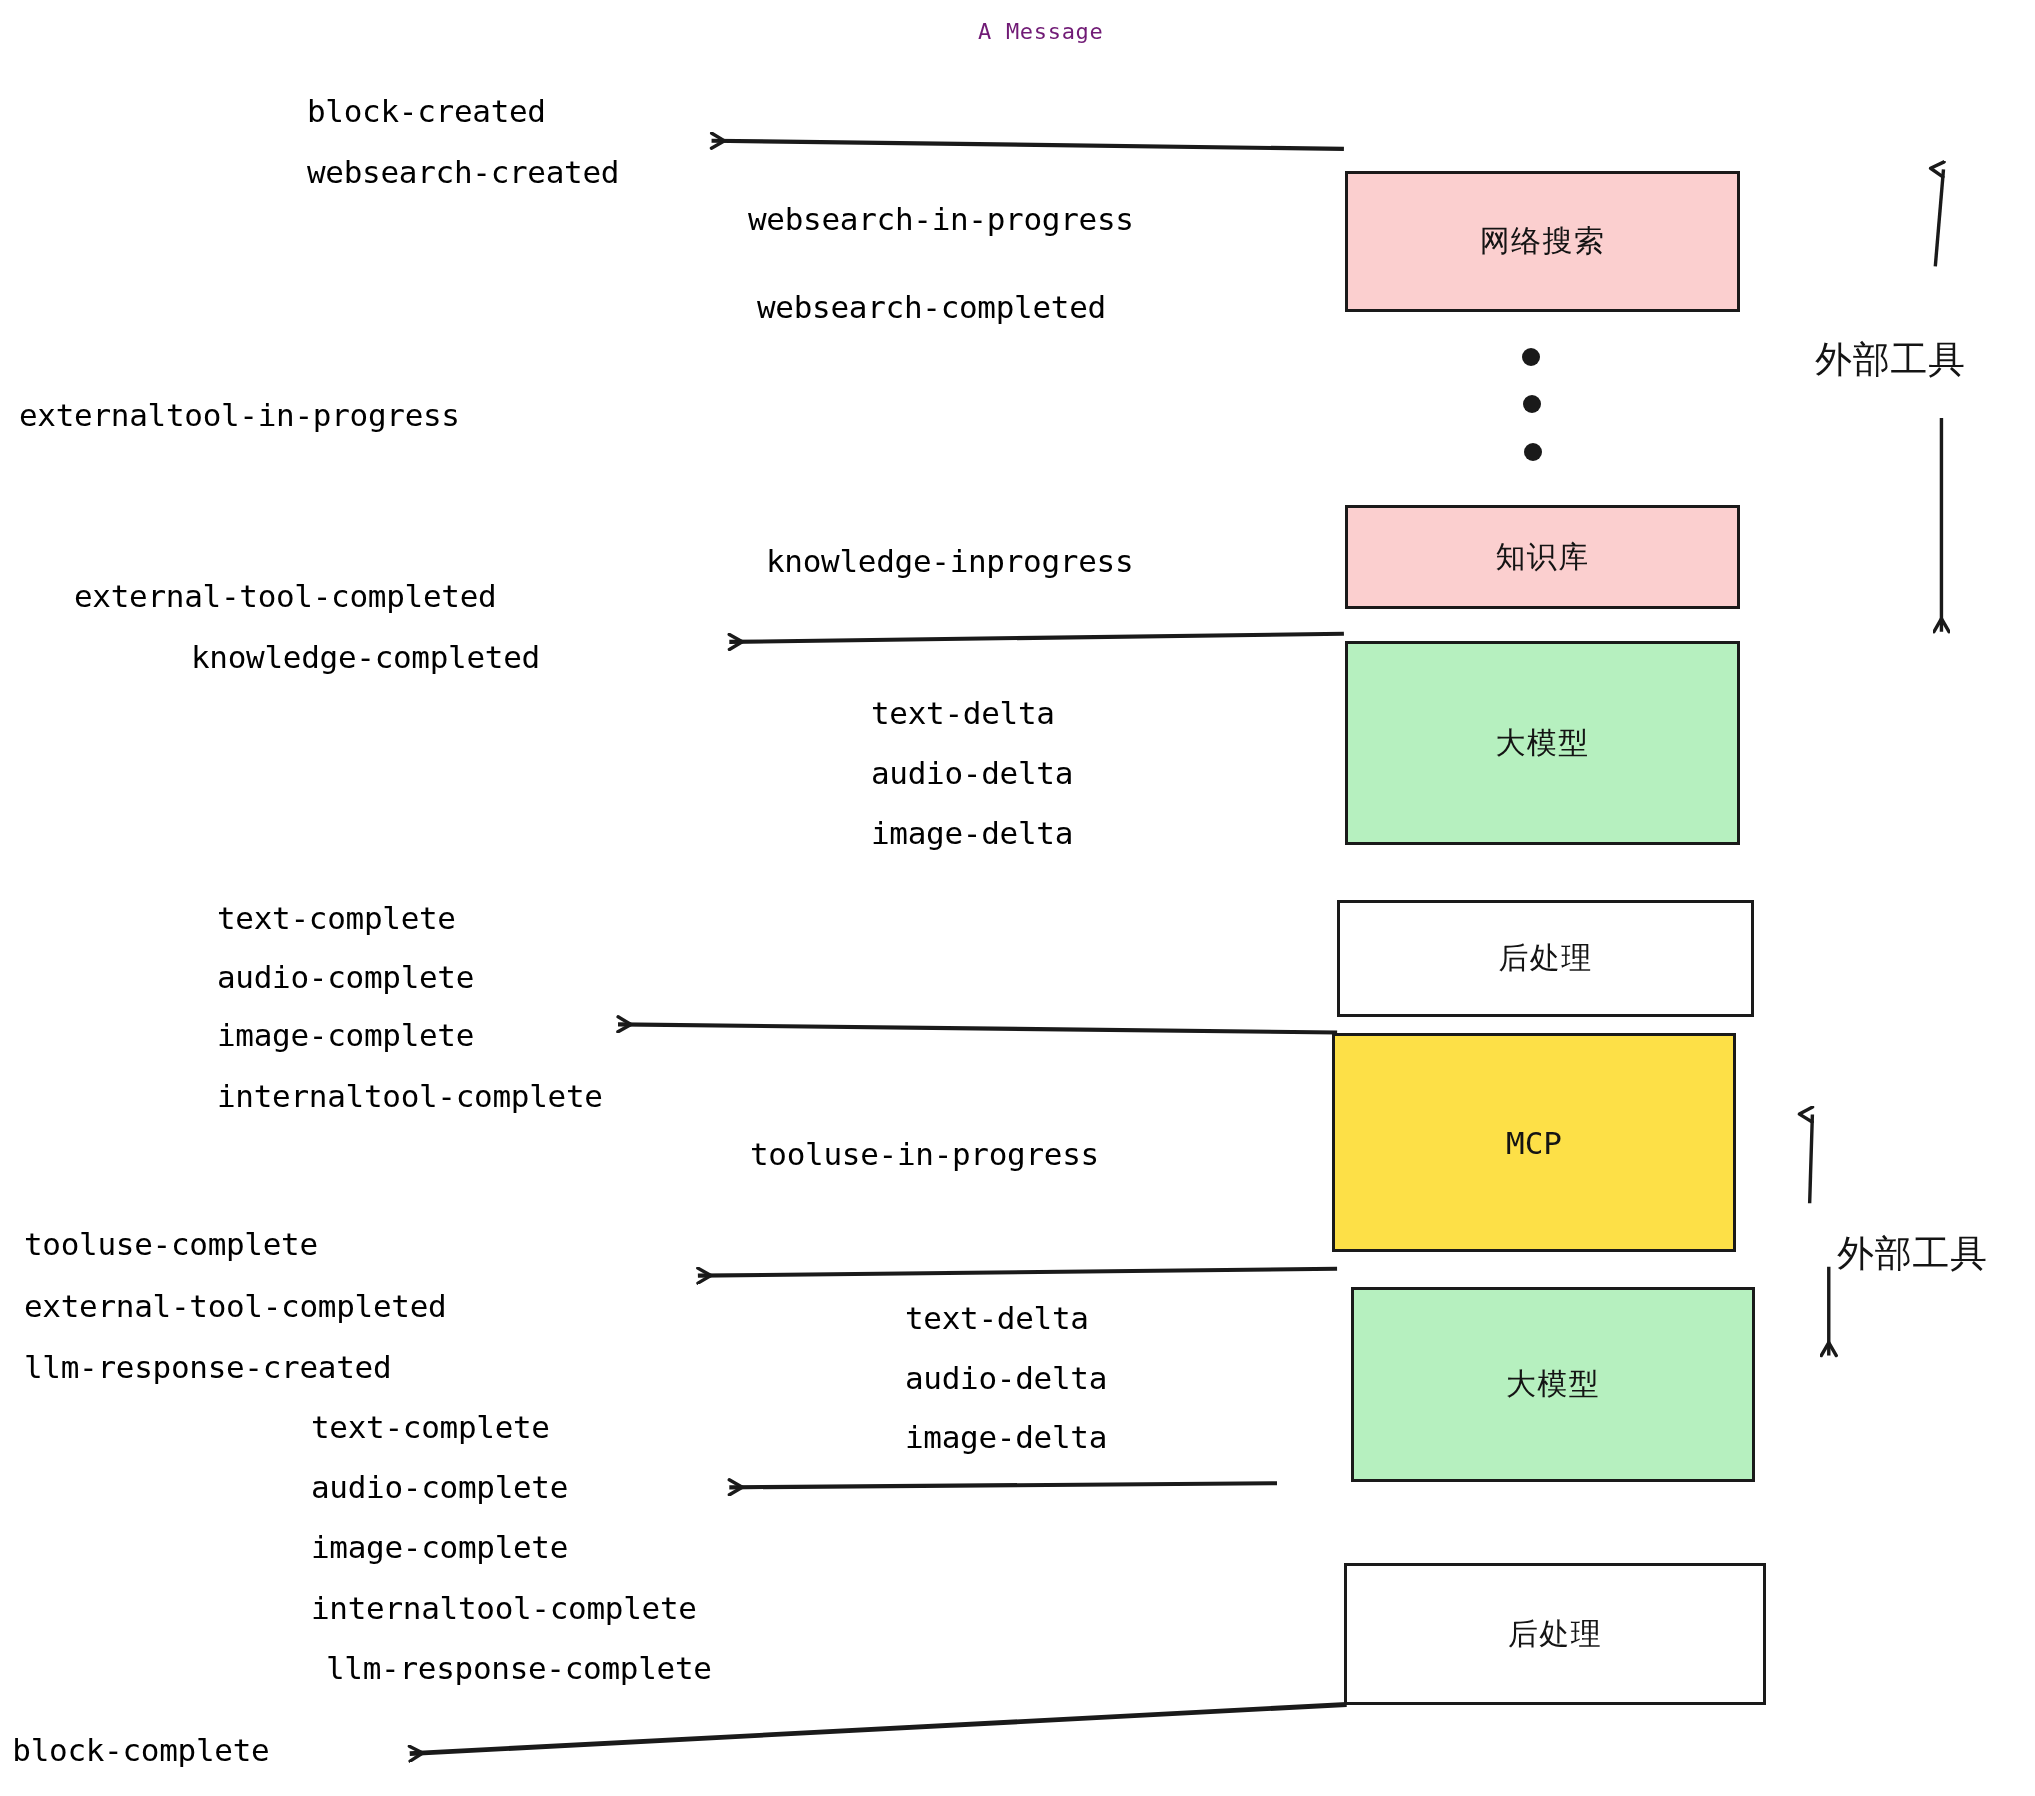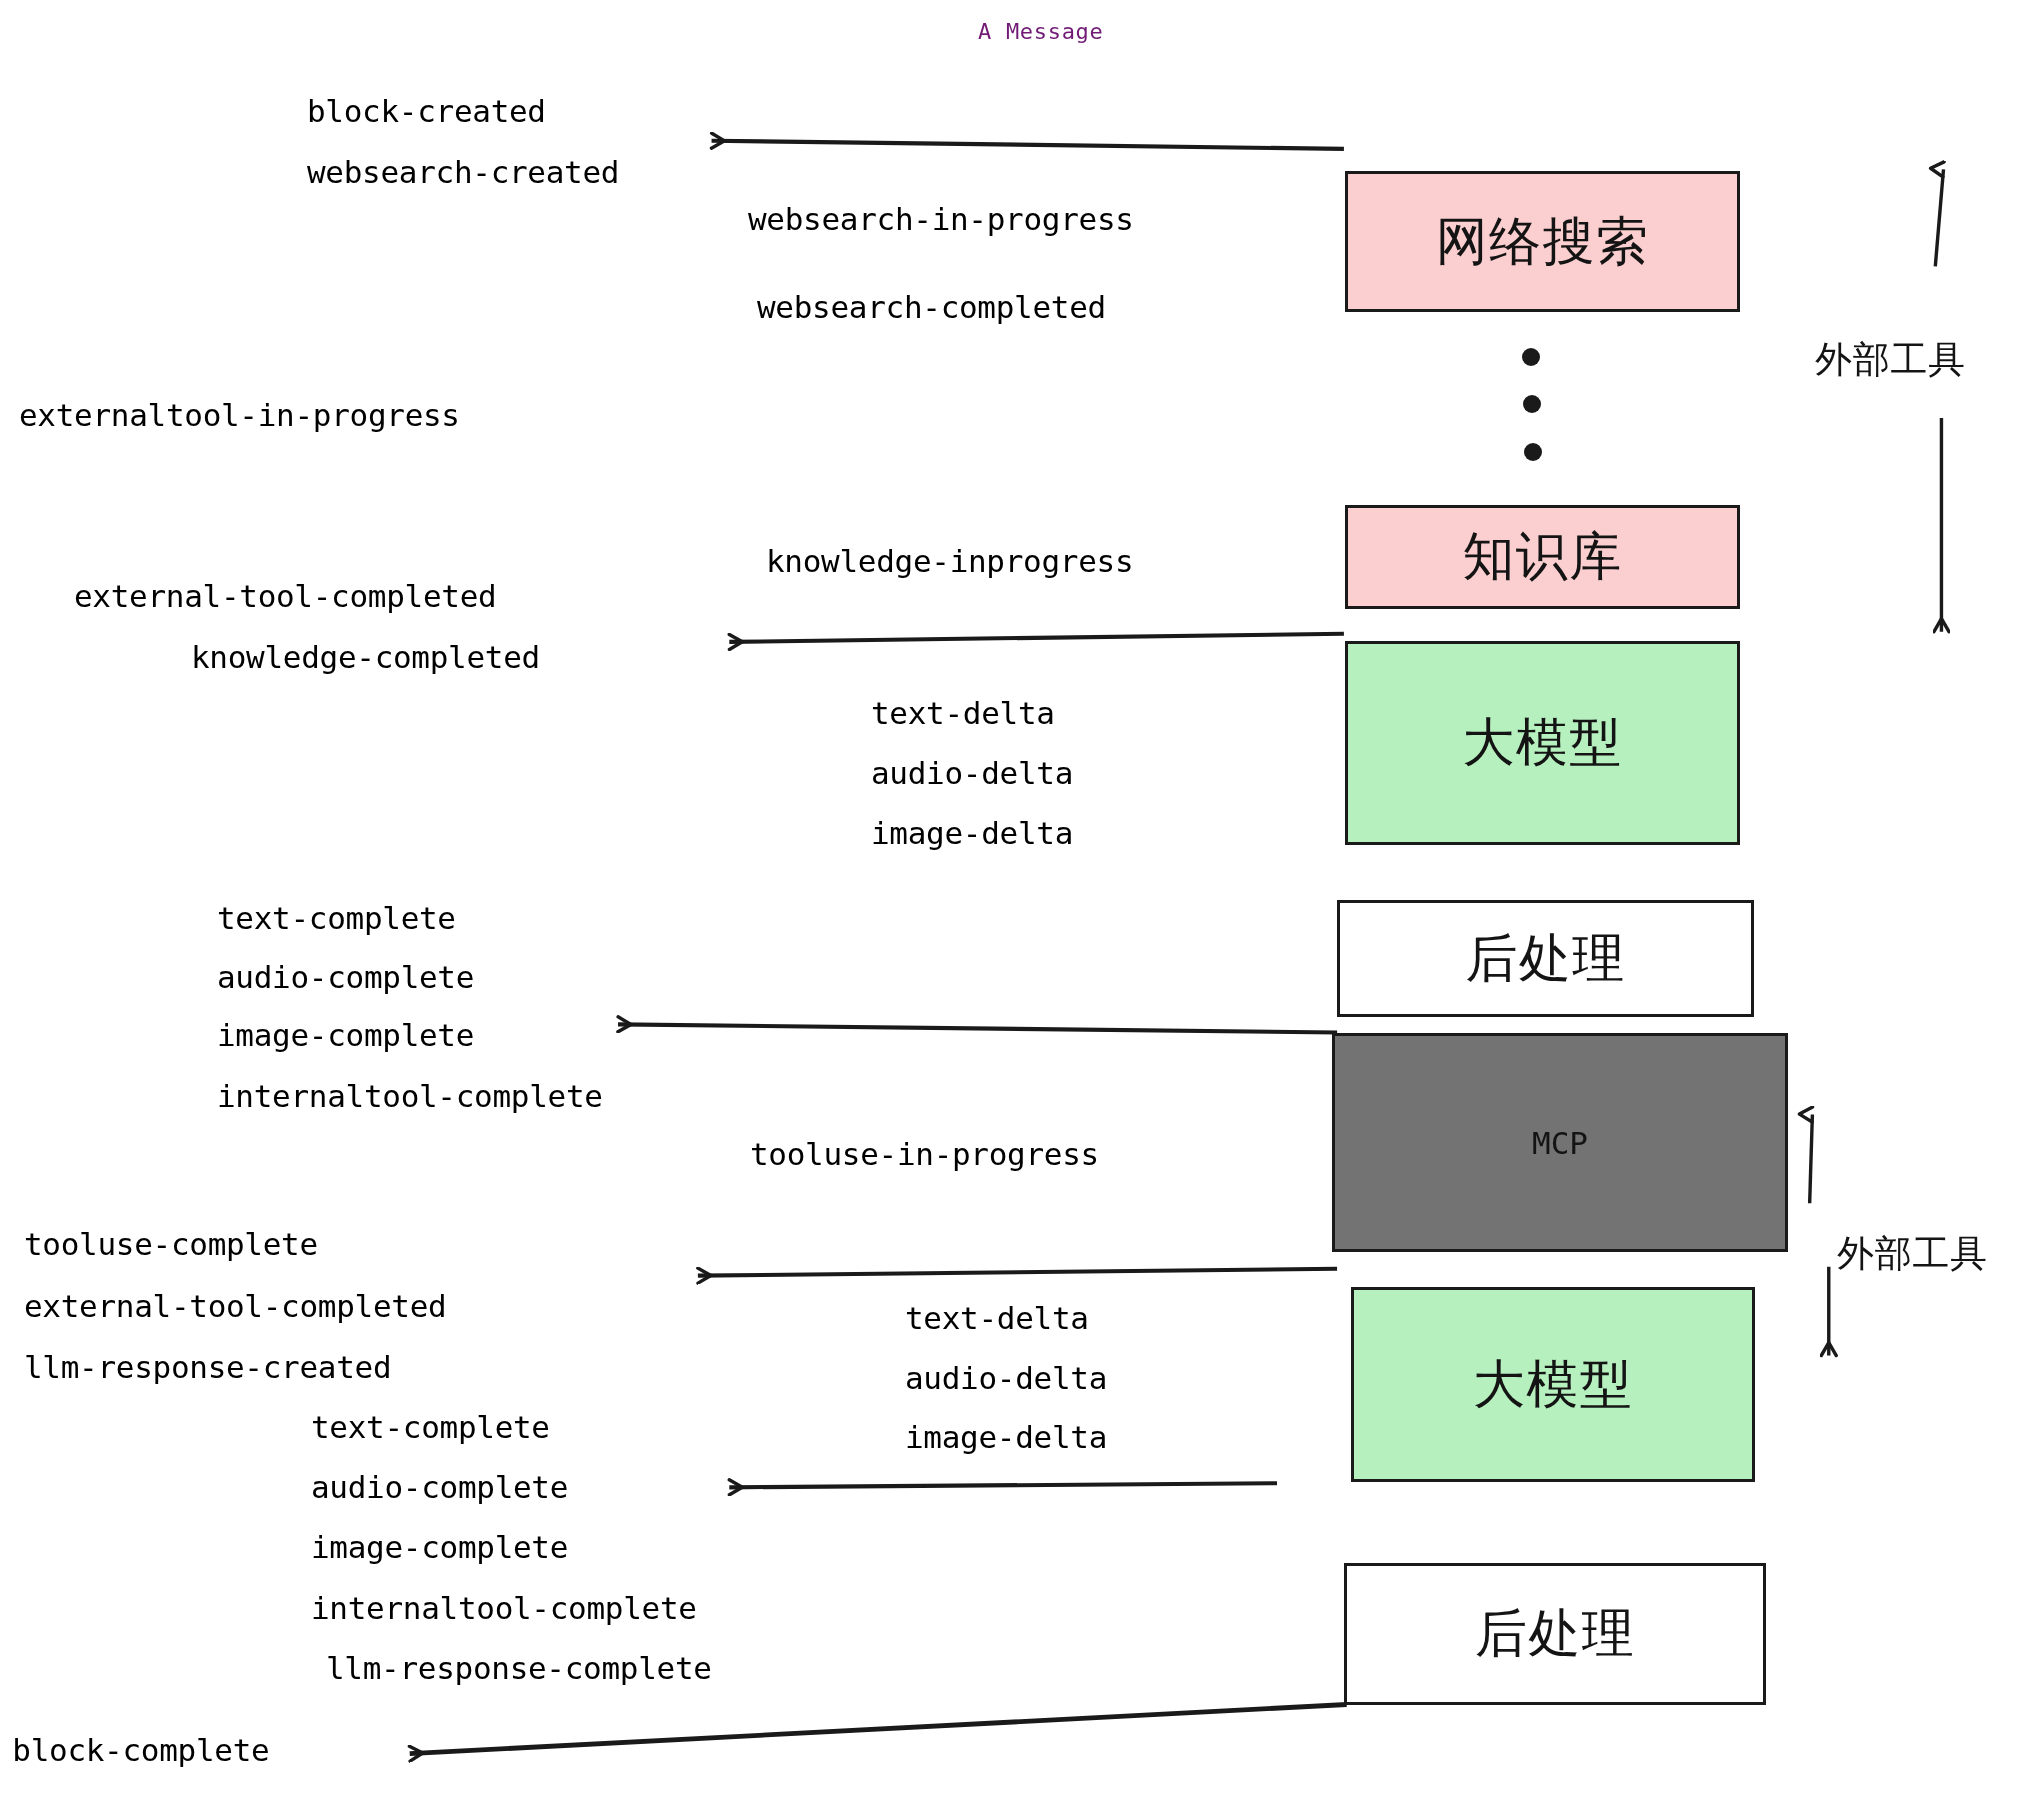--- a/index.html
+++ b/index.html
@@ -35,21 +35,21 @@
   }
   
   .box{
     position:absolute;
     box-sizing:border-box;
     border:3.4px solid #1a1a1a;
     display:flex;
     align-items:center;
     justify-content:center;
     font-family:"DejaVu Sans","Liberation Sans",sans-serif;
-    font-size:52px;
+    font-size:30px;
     color:#141414;
     letter-spacing:1.4px;
   }
   .box.mono{
     font-family:"DejaVu Sans Mono","Liberation Mono",monospace;
     font-size:31px;
     letter-spacing:0px;
   }
   
   #arrows{
@@ -120,21 +120,21 @@
   </div>
 
   <div class="box" style="left:1345px; top:641px; width:395px; height:204px; background:#b6f0bf;">
     <span>大模型</span>
   </div>
 
   <div class="box" style="left:1337px; top:900px; width:417px; height:117px; background:#ffffff;">
     <span>后处理</span>
   </div>
 
-  <div class="box mono" style="left:1332px; top:1033px; width:456px; height:219px; background:#737373;">
+  <div class="box mono" style="left:1332px; top:1033px; width:404px; height:219px; background:#fde047;">
     <span>MCP</span>
   </div>
 
   <div class="box" style="left:1351px; top:1287px; width:404px; height:195px; background:#b6f0bf;">
     <span>大模型</span>
   </div>
 
   <div class="box" style="left:1344px; top:1563px; width:422px; height:142px; background:#ffffff;">
     <span>后处理</span>
   </div>

